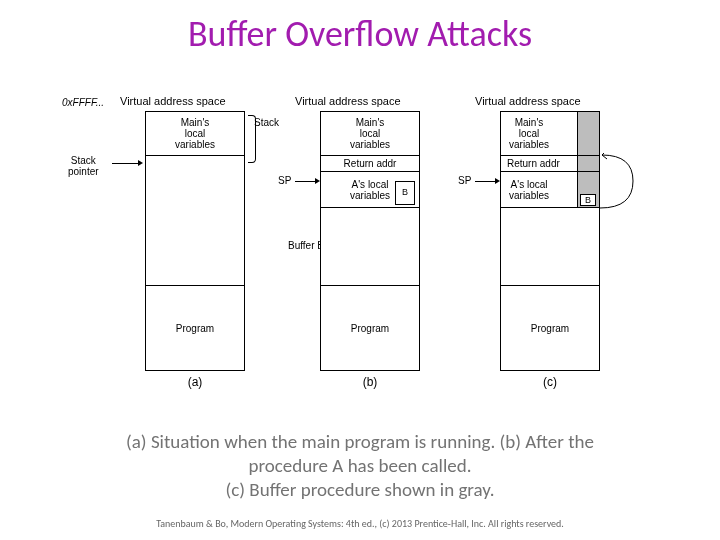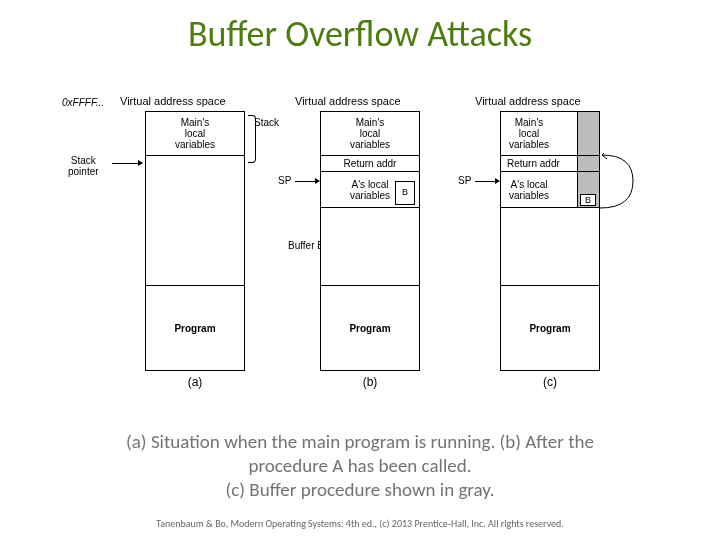--- a/index.html
+++ b/index.html
@@ -1,28 +1,28 @@
 <!DOCTYPE html>
 <html><head>
 <meta charset="utf-8">
 <style>
   * { box-sizing: border-box; margin: 0; padding: 0; }
   body { width: 720px; height: 540px; background: #fff; font-family: Calibri, Arial, sans-serif; position: relative; }
-  .title { color: #4d7c0f; font-size: 36px; font-weight: 400; text-align: center; padding-top: 12px; }
+  .title { color: #a21caf; font-size: 36px; font-weight: 400; text-align: center; padding-top: 12px; }
   .caption { text-align: center; font-size: 19px; color: #737373; position: absolute; width: 100%; top: 430px; line-height: 1.25; }
   .footer { position: absolute; bottom: 10px; width: 100%; text-align: center; font-size: 10px; color: #666; }
   .figure { position: absolute; top: 75px; left: 70px; width: 580px; height: 340px; font-family: Arial, Helvetica, sans-serif; font-size: 11px; color: #000; }
   .dia { position: absolute; top: 20px; width: 150px; }
   .dia-a { left: 50px; }
   .dia-b { left: 225px; }
   .dia-c { left: 405px; }
   .hdr { text-align: left; font-size: 11px; }
   .box { border: 1px solid #000; width: 100px; margin: 4px auto 0; height: 260px; position: relative; background: #fff; }
   .seg { border-bottom: 1px solid #000; width: 100%; text-align: center; font-size: 10px; display: flex; align-items: center; justify-content: center; line-height: 1.1; position: relative; }
-  .seg:last-child { border-bottom: none; font-weight: bold; }
+  .seg:last-child { border-bottom: none; }
   .mainvars { height: 44px; }
   .retaddr { height: 16px; }
   .alocal { height: 36px; text-align: center; }
   .bufb { position: absolute; right: 4px; bottom: 2px; width: 20px; height: 24px; border: 1px solid #000; background: #fff; font-size: 9px; display: flex; align-items: center; justify-content: center; }
   .overflow { position: absolute; right: 0; top: 0; width: 22px; height: 96px; background: #bdbdbd; border-left: 1px solid #000; }
   .overflow .b { position: absolute; bottom: 2px; right: 3px; width: 16px; height: 12px; border: 1px solid #000; background: #fff; font-size: 9px; text-align: center; line-height: 10px; }
   .lbl { position: absolute; font-size: 10px; text-align: center; line-height: 1.1; }
   .sfig { position: absolute; font-size: 12px; width: 100px; text-align: center; top: 300px; }
   .arrow-line { position: absolute; background: #000; }
   .brace { position: absolute; width: 8px; border: 1px solid #000; border-left: none; }

